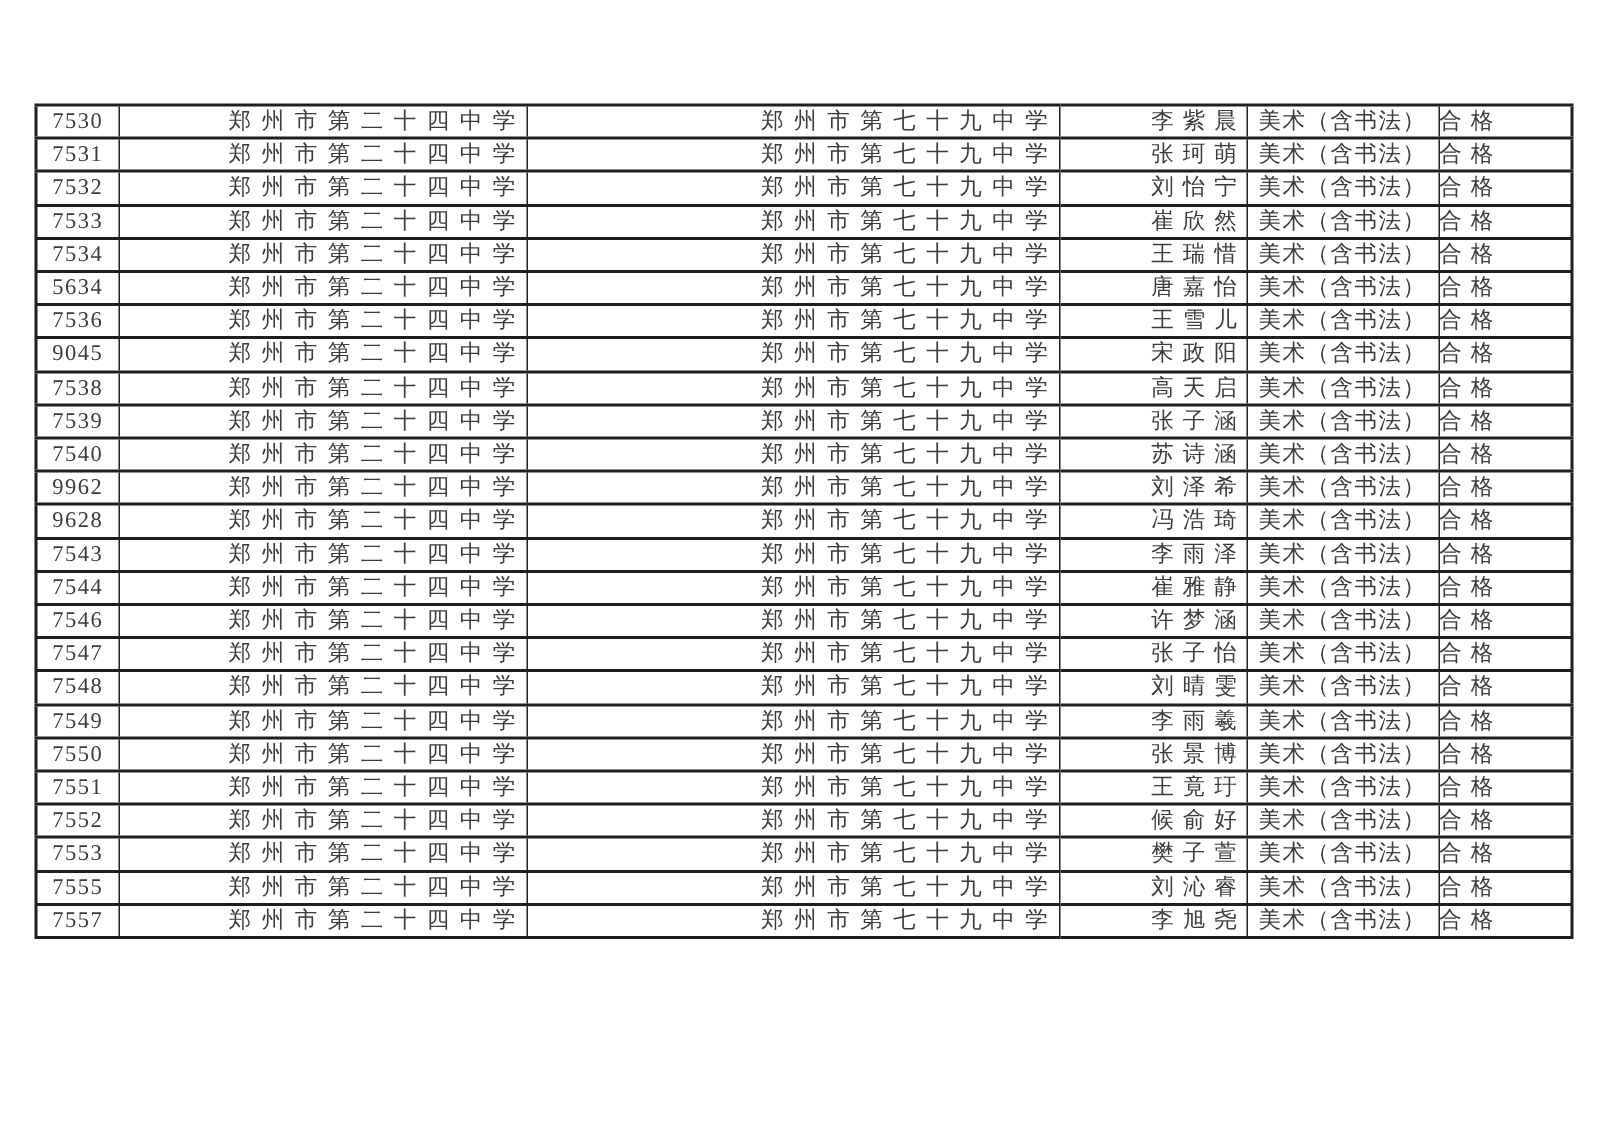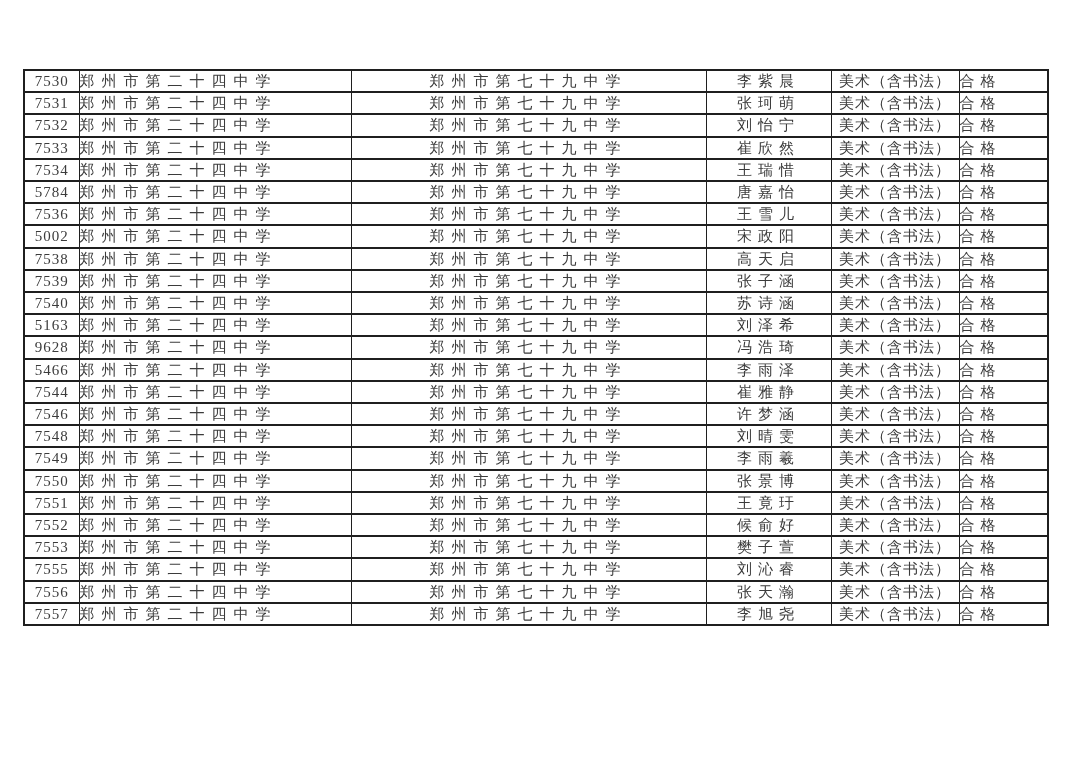--- a/index.html
+++ b/index.html
@@ -35,30 +35,30 @@
     border-left: 1px solid #1f1f1f;
     border-right: 1px solid #1f1f1f;
     border-top: 2px solid #1f1f1f;
     border-bottom: 2px solid #1f1f1f;
   }
   td.c-id {
     text-align: center;
     letter-spacing: 1px;
   }
   td.c-school {
-    text-align: left;
+    text-align: right;
     letter-spacing: 7px;
   }
   td.c-exam_school {
-    text-align: center;
+    text-align: right;
     padding-left: 5px;
     letter-spacing: 7px;
   }
   td.c-name {
-    text-align: center;
+    text-align: right;
     letter-spacing: 6px;
     margin-left: 11px;
   }
   td.c-subject {
     text-align: center;
     padding-left: 5px;
     letter-spacing: 1px;
   }
   td.c-result {
     text-align: left;
@@ -113,37 +113,37 @@
         </tr>
         <tr>
           <td class="c-id">7534</td>
           <td class="c-school">郑州市第二十四中学</td>
           <td class="c-exam_school">郑州市第七十九中学</td>
           <td class="c-name">王瑞惜</td>
           <td class="c-subject">美术（含书法）</td>
           <td class="c-result">合格</td>
         </tr>
         <tr>
-          <td class="c-id">5784</td>
+          <td class="c-id">5634</td>
           <td class="c-school">郑州市第二十四中学</td>
           <td class="c-exam_school">郑州市第七十九中学</td>
           <td class="c-name">唐嘉怡</td>
           <td class="c-subject">美术（含书法）</td>
           <td class="c-result">合格</td>
         </tr>
         <tr>
           <td class="c-id">7536</td>
           <td class="c-school">郑州市第二十四中学</td>
           <td class="c-exam_school">郑州市第七十九中学</td>
           <td class="c-name">王雪儿</td>
           <td class="c-subject">美术（含书法）</td>
           <td class="c-result">合格</td>
         </tr>
         <tr>
-          <td class="c-id">5002</td>
+          <td class="c-id">9045</td>
           <td class="c-school">郑州市第二十四中学</td>
           <td class="c-exam_school">郑州市第七十九中学</td>
           <td class="c-name">宋政阳</td>
           <td class="c-subject">美术（含书法）</td>
           <td class="c-result">合格</td>
         </tr>
         <tr>
           <td class="c-id">7538</td>
           <td class="c-school">郑州市第二十四中学</td>
           <td class="c-exam_school">郑州市第七十九中学</td>
@@ -161,37 +161,37 @@
         </tr>
         <tr>
           <td class="c-id">7540</td>
           <td class="c-school">郑州市第二十四中学</td>
           <td class="c-exam_school">郑州市第七十九中学</td>
           <td class="c-name">苏诗涵</td>
           <td class="c-subject">美术（含书法）</td>
           <td class="c-result">合格</td>
         </tr>
         <tr>
-          <td class="c-id">5163</td>
+          <td class="c-id">9962</td>
           <td class="c-school">郑州市第二十四中学</td>
           <td class="c-exam_school">郑州市第七十九中学</td>
           <td class="c-name">刘泽希</td>
           <td class="c-subject">美术（含书法）</td>
           <td class="c-result">合格</td>
         </tr>
         <tr>
           <td class="c-id">9628</td>
           <td class="c-school">郑州市第二十四中学</td>
           <td class="c-exam_school">郑州市第七十九中学</td>
           <td class="c-name">冯浩琦</td>
           <td class="c-subject">美术（含书法）</td>
           <td class="c-result">合格</td>
         </tr>
         <tr>
-          <td class="c-id">5466</td>
+          <td class="c-id">7543</td>
           <td class="c-school">郑州市第二十四中学</td>
           <td class="c-exam_school">郑州市第七十九中学</td>
           <td class="c-name">李雨泽</td>
           <td class="c-subject">美术（含书法）</td>
           <td class="c-result">合格</td>
         </tr>
         <tr>
           <td class="c-id">7544</td>
           <td class="c-school">郑州市第二十四中学</td>
           <td class="c-exam_school">郑州市第七十九中学</td>
@@ -201,20 +201,28 @@
         </tr>
         <tr>
           <td class="c-id">7546</td>
           <td class="c-school">郑州市第二十四中学</td>
           <td class="c-exam_school">郑州市第七十九中学</td>
           <td class="c-name">许梦涵</td>
           <td class="c-subject">美术（含书法）</td>
           <td class="c-result">合格</td>
         </tr>
         <tr>
+          <td class="c-id">7547</td>
+          <td class="c-school">郑州市第二十四中学</td>
+          <td class="c-exam_school">郑州市第七十九中学</td>
+          <td class="c-name">张子怡</td>
+          <td class="c-subject">美术（含书法）</td>
+          <td class="c-result">合格</td>
+        </tr>
+        <tr>
           <td class="c-id">7548</td>
           <td class="c-school">郑州市第二十四中学</td>
           <td class="c-exam_school">郑州市第七十九中学</td>
           <td class="c-name">刘晴雯</td>
           <td class="c-subject">美术（含书法）</td>
           <td class="c-result">合格</td>
         </tr>
         <tr>
           <td class="c-id">7549</td>
           <td class="c-school">郑州市第二十四中学</td>
@@ -253,28 +261,20 @@
           <td class="c-exam_school">郑州市第七十九中学</td>
           <td class="c-name">樊子萱</td>
           <td class="c-subject">美术（含书法）</td>
           <td class="c-result">合格</td>
         </tr>
         <tr>
           <td class="c-id">7555</td>
           <td class="c-school">郑州市第二十四中学</td>
           <td class="c-exam_school">郑州市第七十九中学</td>
           <td class="c-name">刘沁睿</td>
-          <td class="c-subject">美术（含书法）</td>
-          <td class="c-result">合格</td>
-        </tr>
-        <tr>
-          <td class="c-id">7556</td>
-          <td class="c-school">郑州市第二十四中学</td>
-          <td class="c-exam_school">郑州市第七十九中学</td>
-          <td class="c-name">张天瀚</td>
           <td class="c-subject">美术（含书法）</td>
           <td class="c-result">合格</td>
         </tr>
         <tr>
           <td class="c-id">7557</td>
           <td class="c-school">郑州市第二十四中学</td>
           <td class="c-exam_school">郑州市第七十九中学</td>
           <td class="c-name">李旭尧</td>
           <td class="c-subject">美术（含书法）</td>
           <td class="c-result">合格</td>

